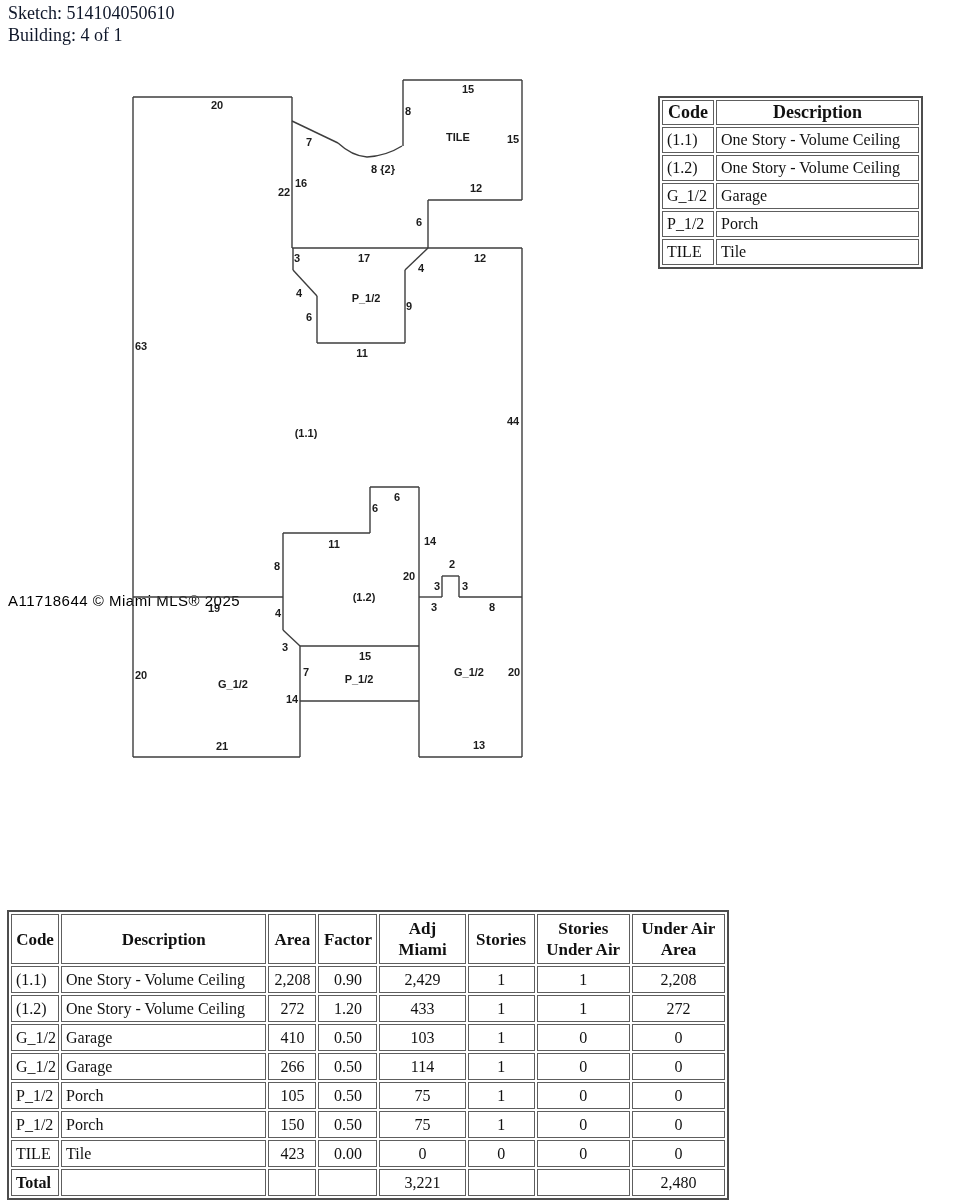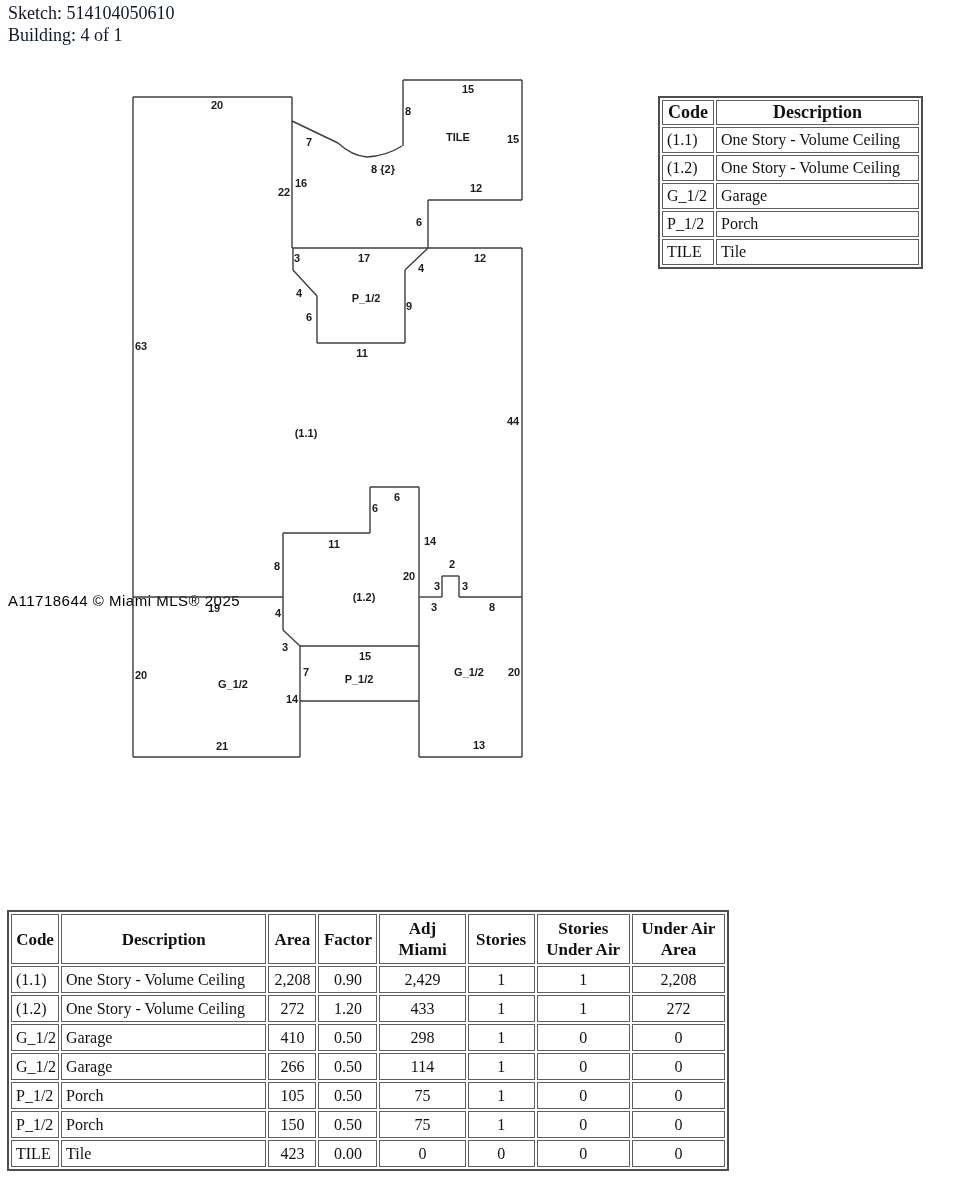--- a/index.html
+++ b/index.html
@@ -215,21 +215,21 @@
         <td class="num">433</td>
         <td class="num">1</td>
         <td class="num">1</td>
         <td class="num">272</td>
       </tr>
       <tr class="">
         <td class="">G_1/2</td>
         <td class="">Garage</td>
         <td class="num">410</td>
         <td class="num">0.50</td>
-        <td class="num">298</td>
+        <td class="num">103</td>
         <td class="num">1</td>
         <td class="num">0</td>
         <td class="num">0</td>
       </tr>
       <tr class="">
         <td class="">G_1/2</td>
         <td class="">Garage</td>
         <td class="num">266</td>
         <td class="num">0.50</td>
         <td class="num">114</td>
@@ -260,14 +260,24 @@
       <tr class="">
         <td class="">TILE</td>
         <td class="">Tile</td>
         <td class="num">423</td>
         <td class="num">0.00</td>
         <td class="num">0</td>
         <td class="num">0</td>
         <td class="num">0</td>
         <td class="num">0</td>
       </tr>
+      <tr class="total-row">
+        <td class="">Total</td>
+        <td class=""></td>
+        <td class="num"></td>
+        <td class="num"></td>
+        <td class="num">3,221</td>
+        <td class="num"></td>
+        <td class="num"></td>
+        <td class="num">2,480</td>
+      </tr>
     </tbody>
 </table>
 
 </body></html>

